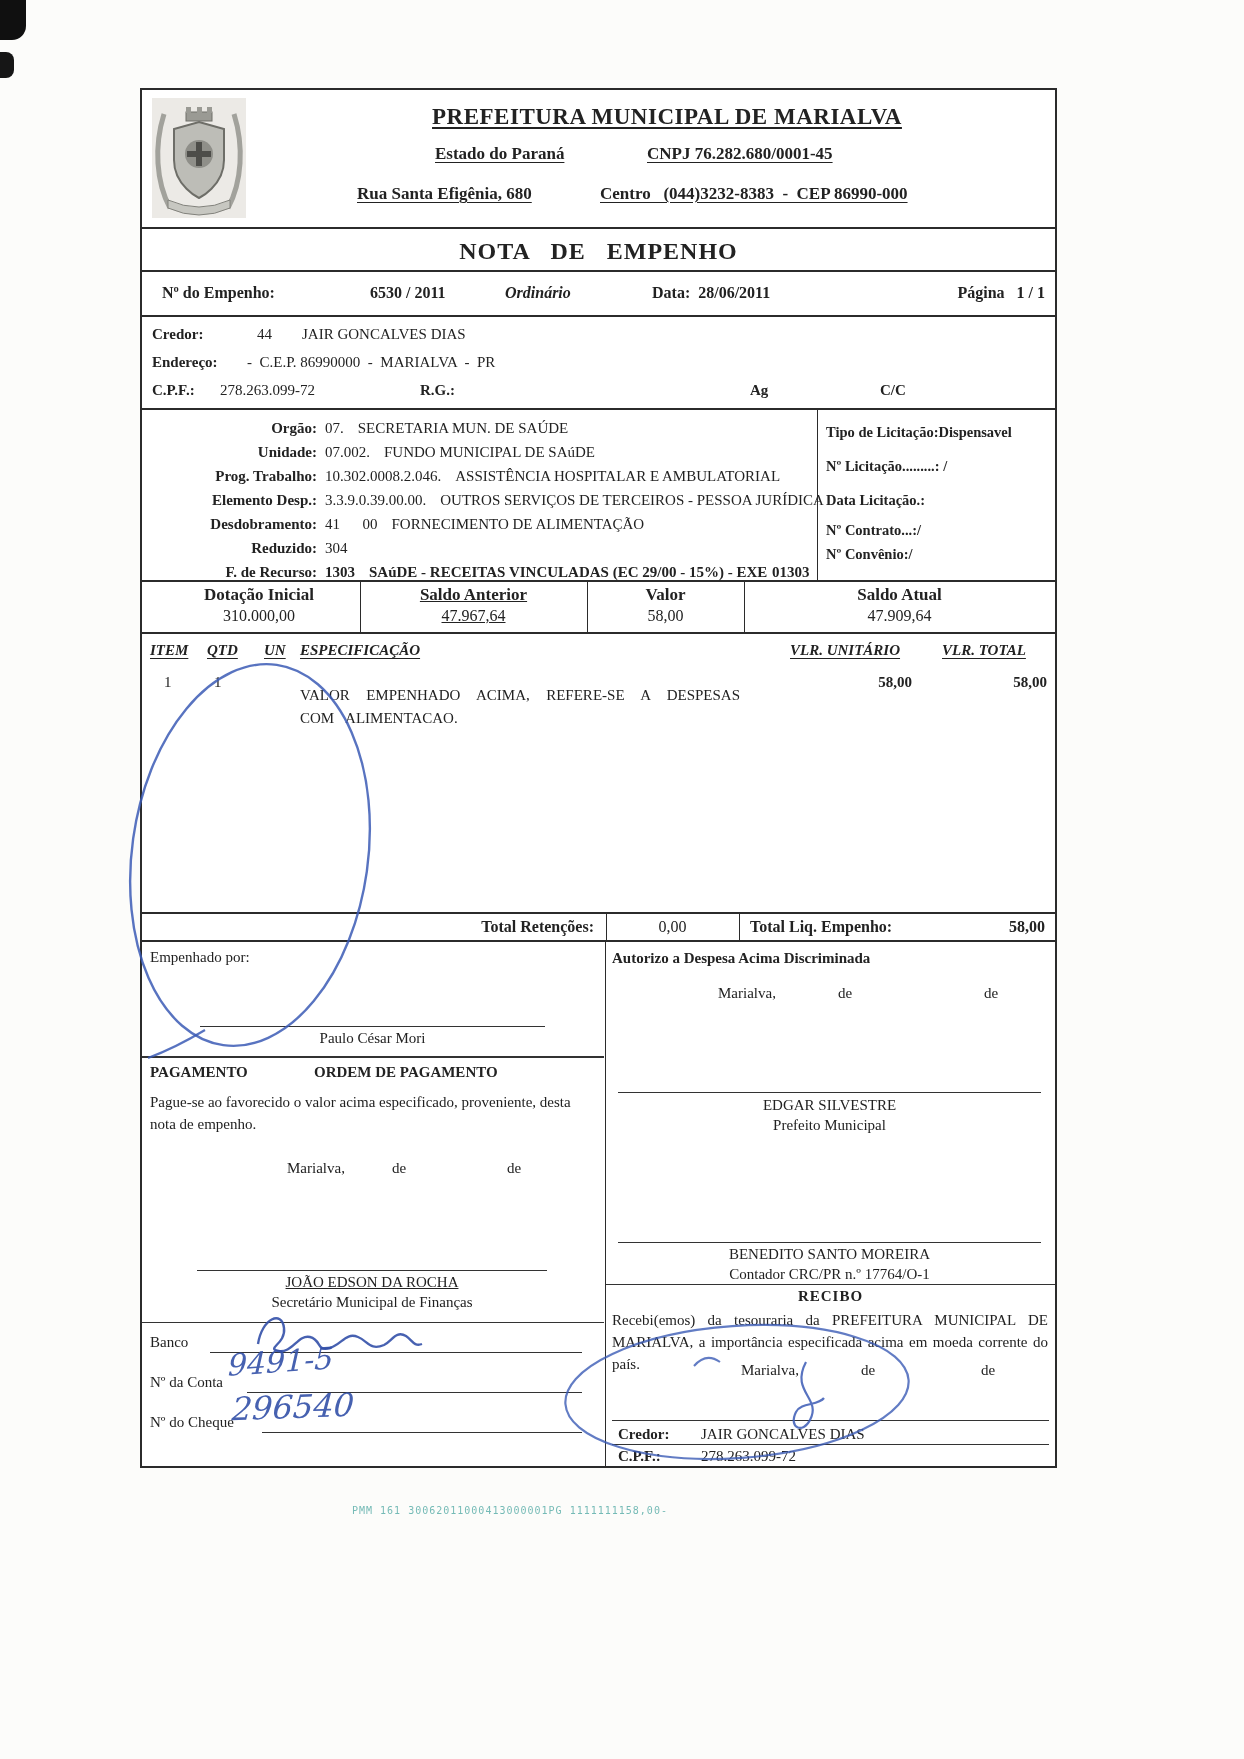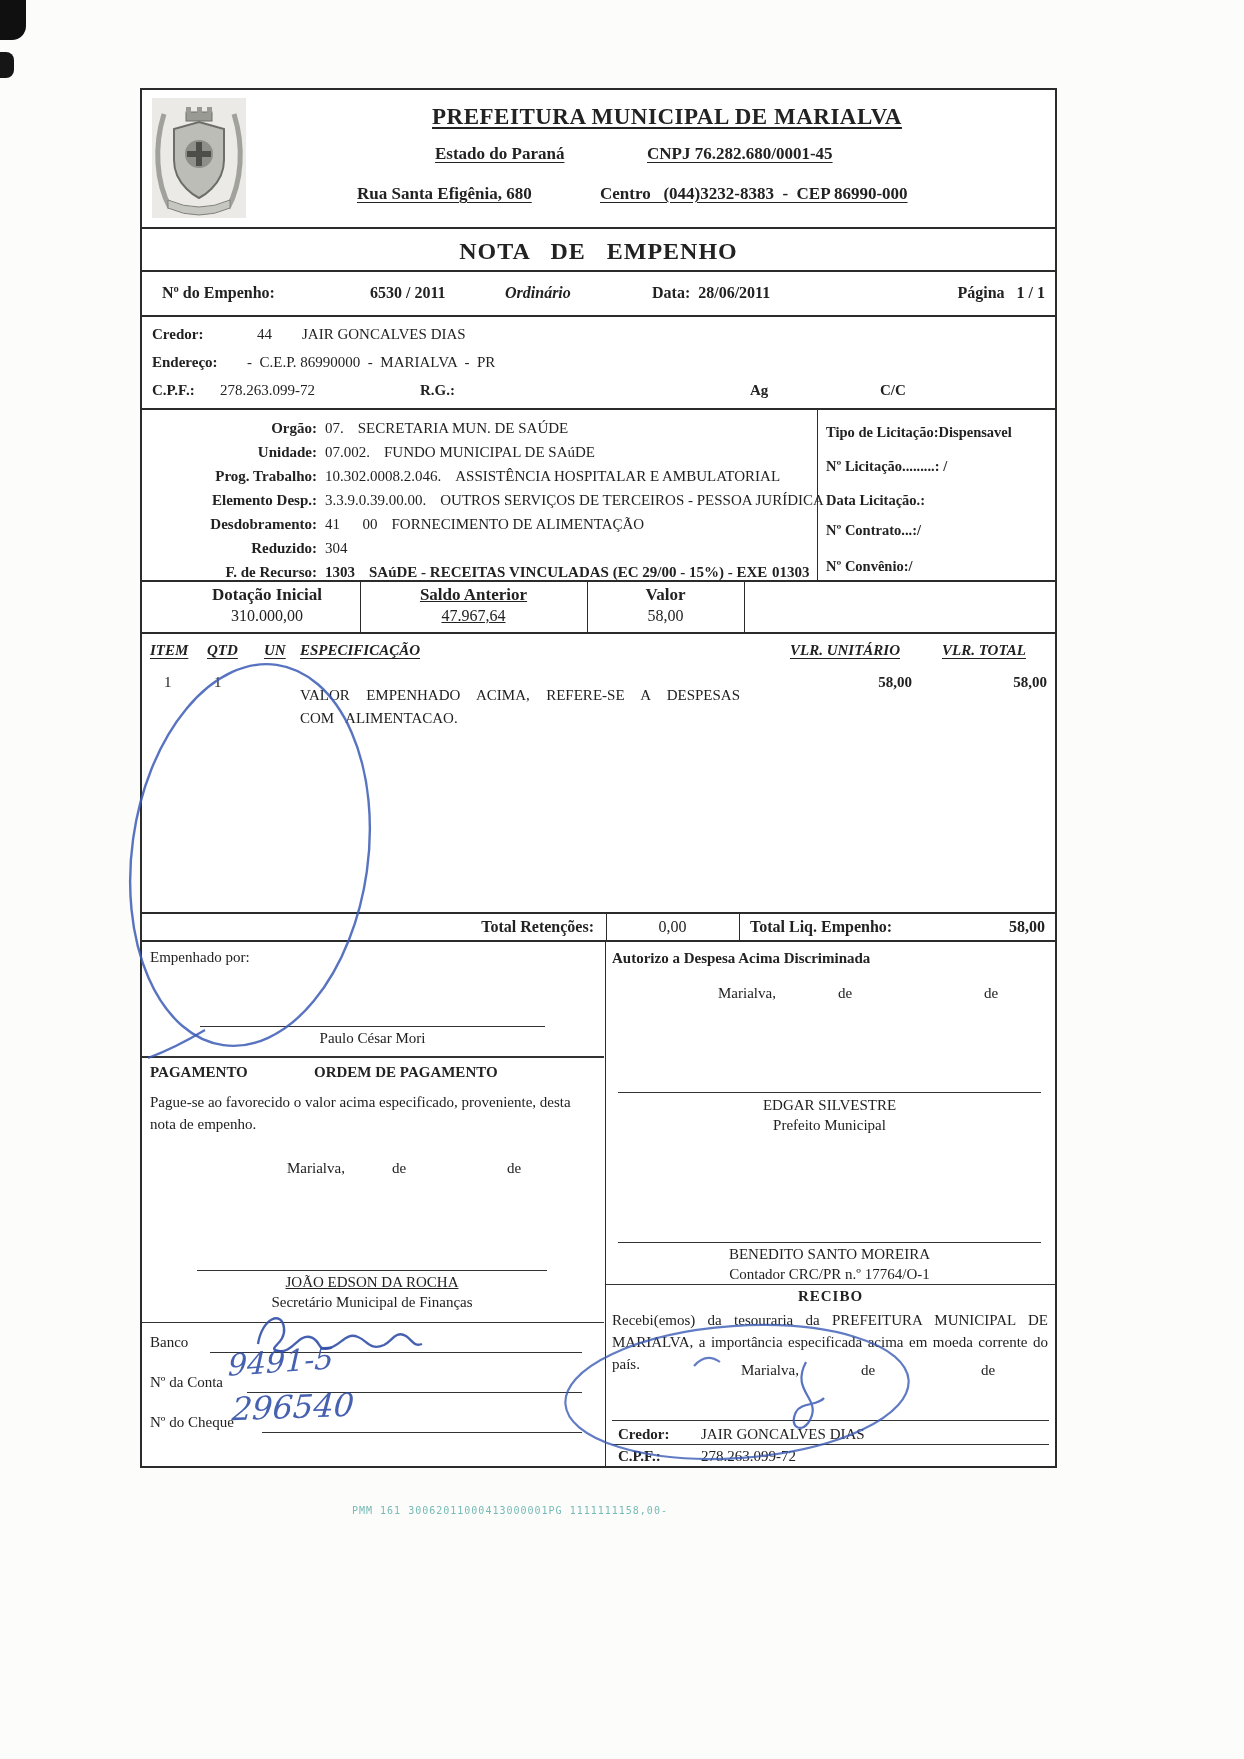--- a/index.html
+++ b/index.html
@@ -122,39 +122,43 @@
     </div>
     <div class="o-row b" style="top:154px;">
       <span class="o-label">F. de Recurso:</span><span class="o-code">1303</span><span class="o-desc">SAúDE - RECEITAS VINCULADAS (EC 29/00 - 15%) - EXE</span>
     </div>
     <span class="abs b" style="left:630px;top:154px;">01303</span>
     <div class="abs" style="left:675px;top:0;height:172px;border-left:1.5px solid #2b2b2b;"></div>
     <span class="lic-row" style="top:14px;">Tipo de Licitação:Dispensavel</span>
     <span class="lic-row" style="top:48px;">Nº Licitação.........: /</span>
     <span class="lic-row" style="top:82px;">Data Licitação.:</span>
     <span class="lic-row" style="top:112px;">Nº Contrato...:/</span>
-    <span class="lic-row" style="top:148px;font-family:Liberation Serif, serif;">Nº Convênio:/</span>
+    <span class="lic-row" style="top:136px;font-family:Liberation Serif, serif;">Nº Convênio:/</span>
   </div>
 
   <div class="sec bb" style="top:492px;height:52px;">
-    <div class="val-cell" style="left:16px;width:218px;">
+    <div class="val-cell" style="left:8px;width:218px;">
       <span class="val-label">Dotação Inicial</span>
       <span class="val-value">310.000,00</span>
     </div>
     <div class="vline" style="left:218px;height:52px;"></div>
     <div class="val-cell" style="left:218px;width:227px;text-decoration:underline;">
       <span class="val-label">Saldo Anterior</span>
       <span class="val-value">47.967,64</span>
     </div>
     <div class="vline" style="left:445px;height:52px;"></div>
     <div class="val-cell" style="left:445px;width:157px;">
       <span class="val-label">Valor</span>
       <span class="val-value">58,00</span>
     </div>
     <div class="vline" style="left:602px;height:52px;"></div>
+    <div class="val-cell" style="left:602px;width:311px;">
+      <span class="val-label">Saldo Atual</span>
+      <span class="val-value">47.909,64</span>
+    </div>
   </div>
 
   <div class="sec" style="top:544px;height:210px;">
     <span class="abs ith" style="left:8px;top:8px;">ITEM</span>
     <span class="abs ith" style="left:65px;top:8px;">QTD</span>
     <span class="abs ith" style="left:122px;top:8px;">UN</span>
     <span class="abs ith" style="left:158px;top:8px;">ESPECIFICAÇÃO</span>
     <span class="abs ith" style="left:648px;top:8px;">VLR. UNITÁRIO</span>
     <span class="abs ith" style="left:800px;top:8px;">VLR. TOTAL</span>
     <div>

